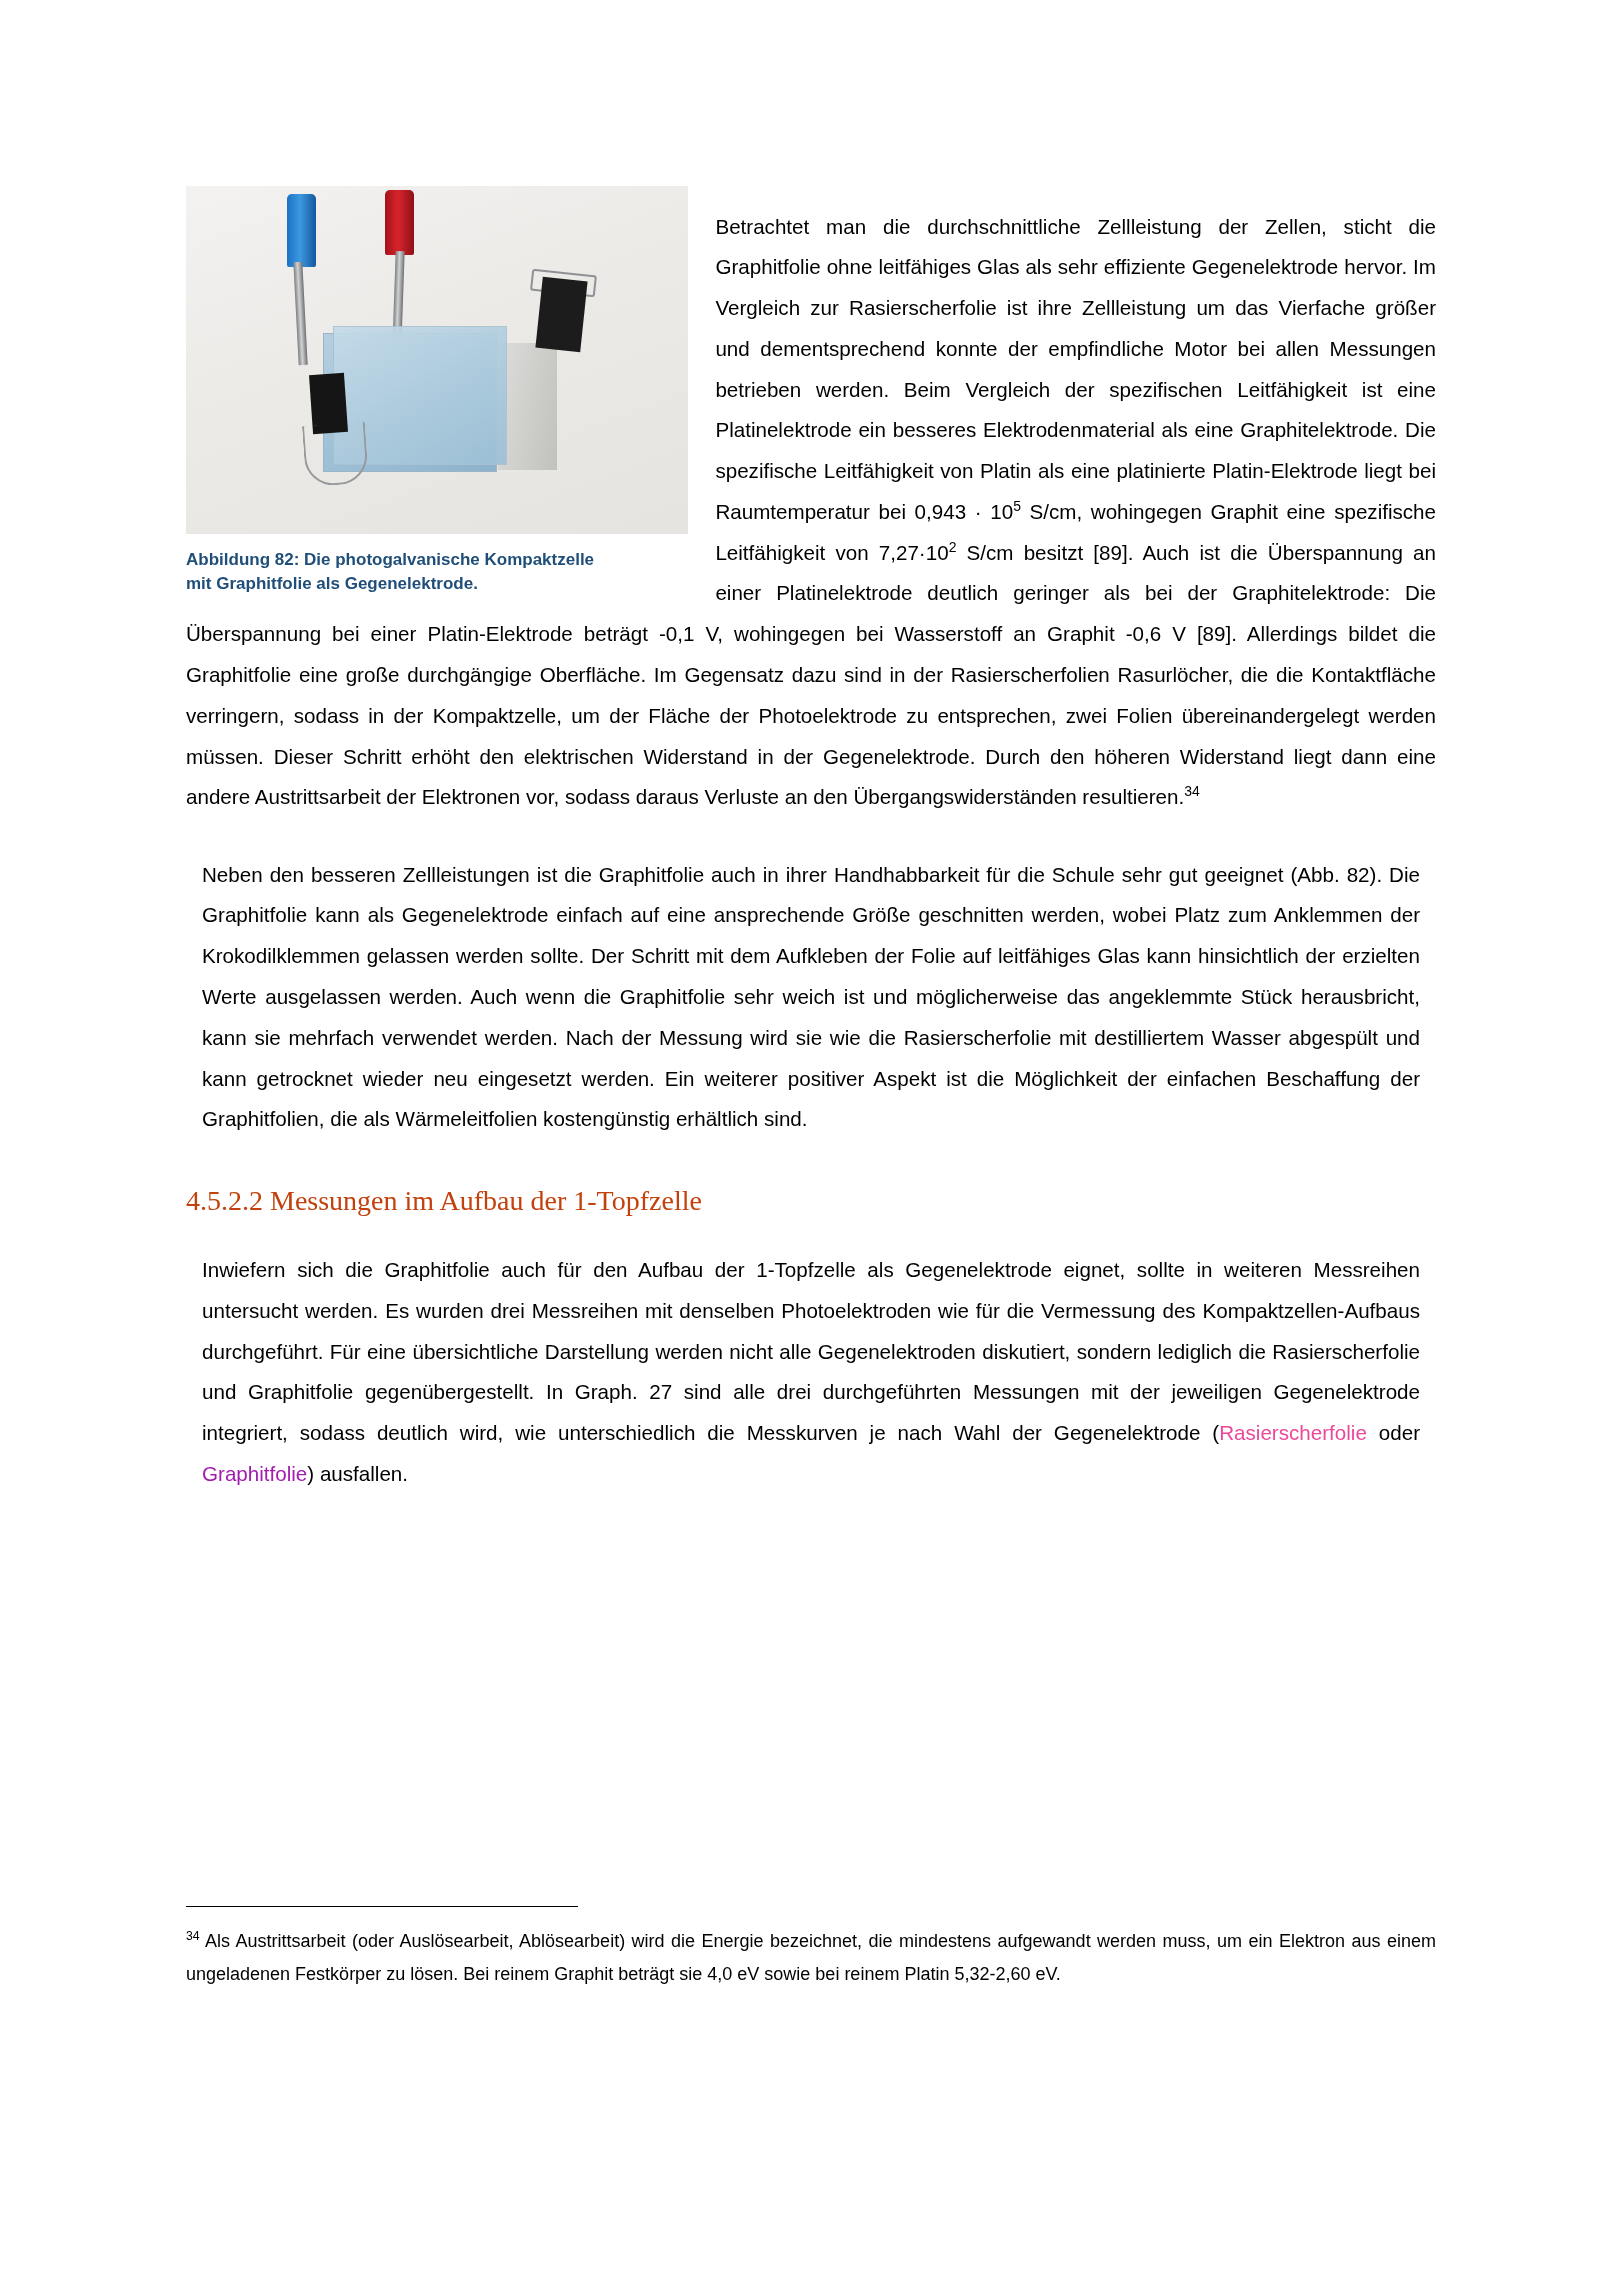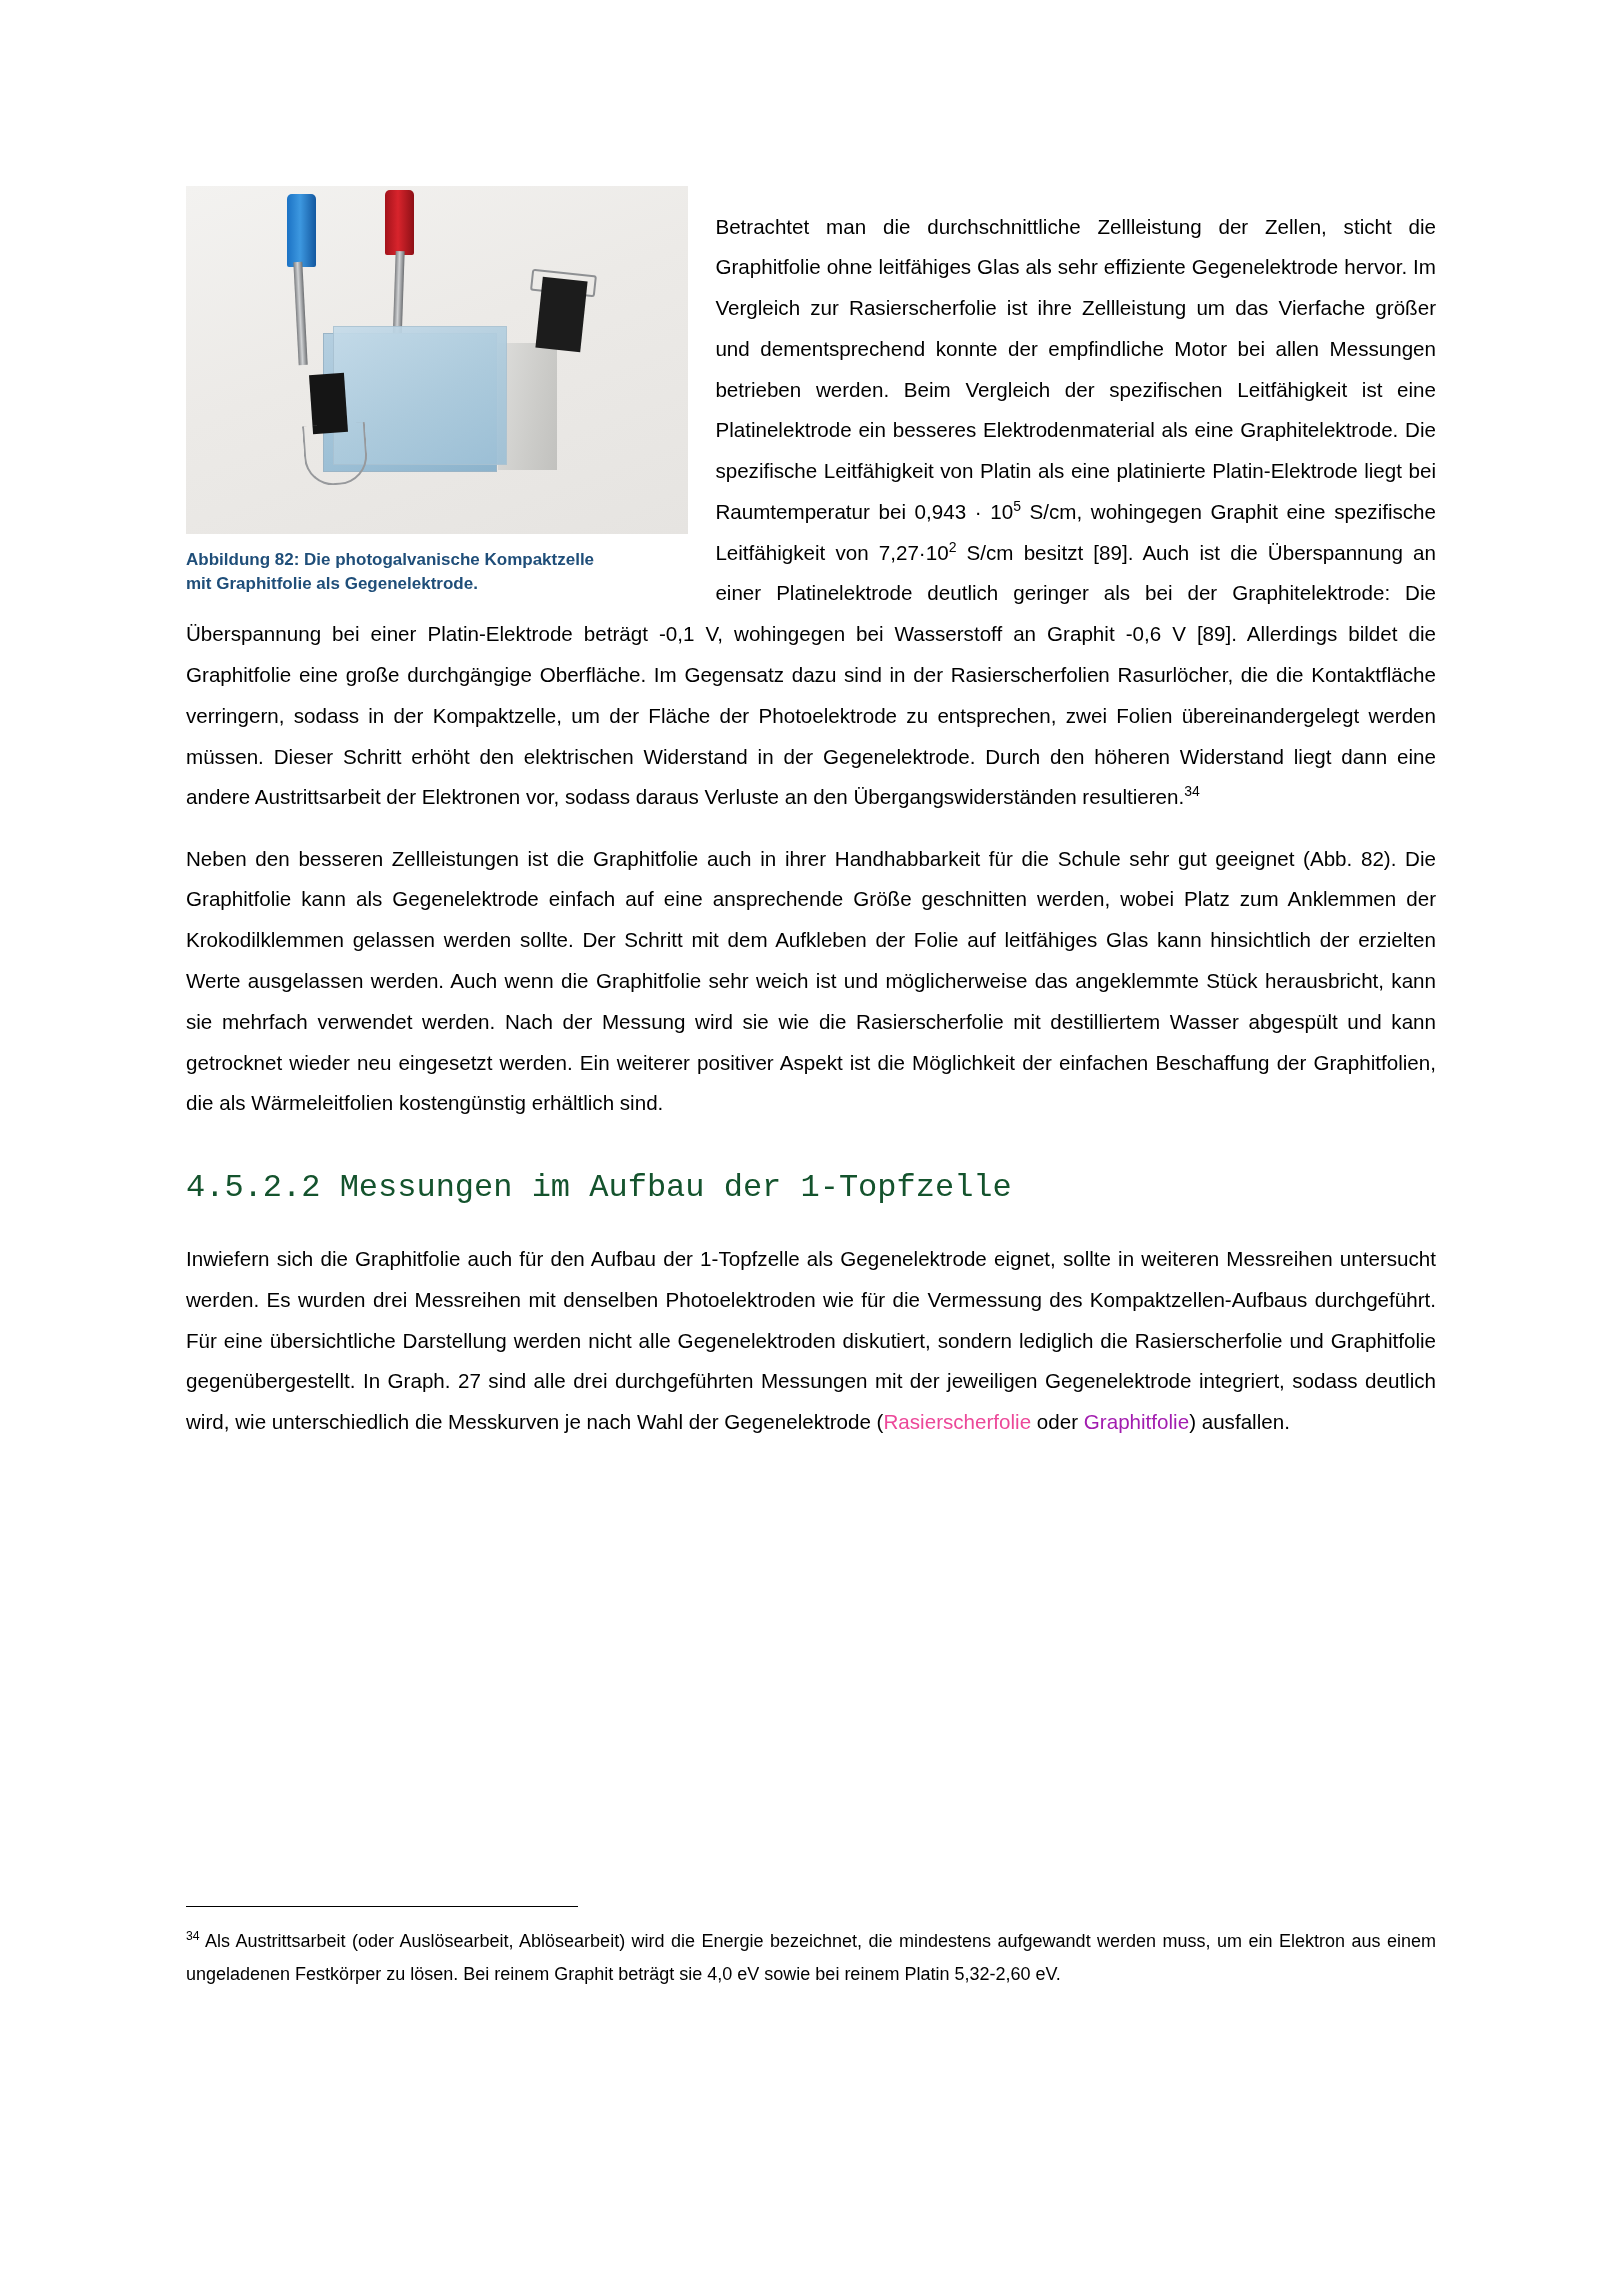--- a/index.html
+++ b/index.html
@@ -165,39 +165,39 @@
   .float-par {
     font-size: 20.6px;
     line-height: 1.98;
     text-align: justify;
     hyphens: auto;
   }
   .body-par {
     font-size: 20.6px;
     line-height: 1.98;
     text-align: justify;
-    margin: 0;
+    margin: 16px;
     hyphens: auto;
   }
   .clearfix::after {
     content: "";
     display: block;
     clear: both;
   }
   sup {
     font-size: 0.68em;
     vertical-align: super;
     line-height: 0;
   }
   h2.section-heading {
-    font-size: 32px;
+    font-size: 28px;
     font-weight: normal;
-    color: #14532d;
+    color: #c2410c;
     margin: 45px 0 33px 0;
-    font-family: Liberation Mono, monospace;
+    font-family: Liberation Serif, serif;
   }
   .hl-razor {
     color: #ec4899;
   }
   .hl-graphite {
     color: #a21caf;
   }
   
   .footnote-area {
     position: absolute;

